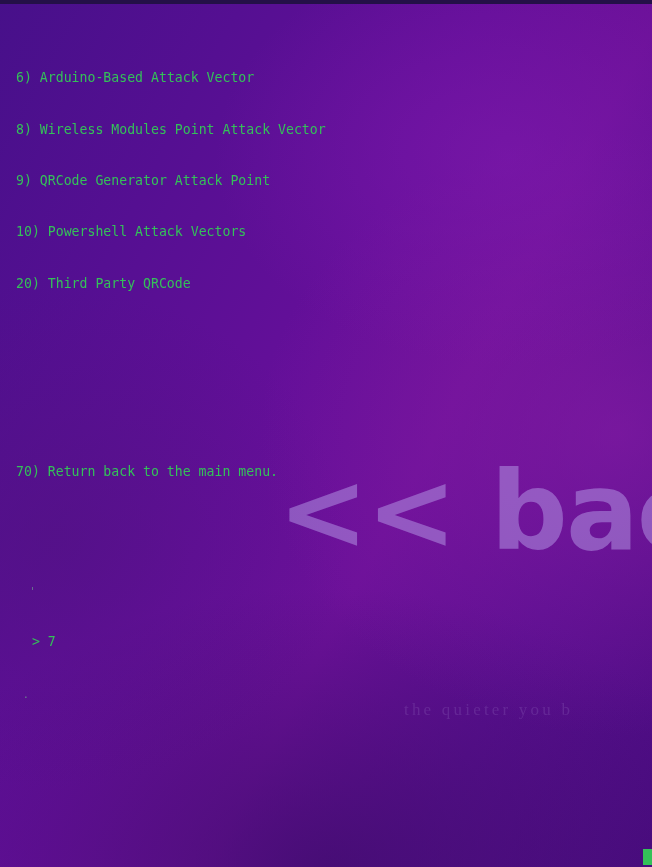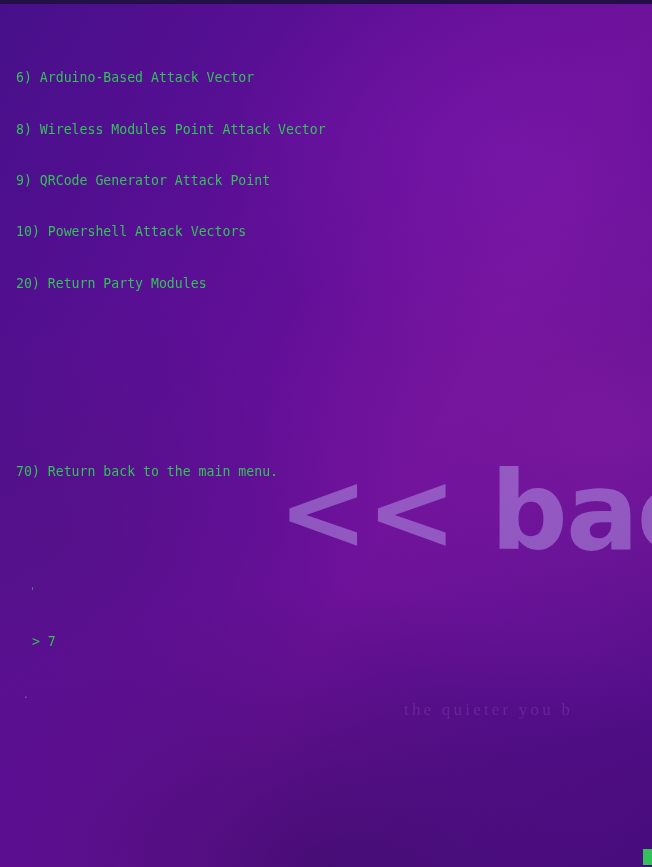--- a/index.html
+++ b/index.html
@@ -90,21 +90,21 @@
   <div class="wm" id="wm-back">&lt;&lt; back</div>
   <div class="wm" id="wm-quote">the quieter you b</div>
 
   <div id="term">
 
     
     <div class="line"><span>6)</span><span> </span><span>Arduino-Based Attack Vector</span></div>
     <div class="line"><span>8)</span><span> </span><span>Wireless Modules Point Attack Vector</span></div>
     <div class="line"><span>9)</span><span> </span><span>QRCode Generator Attack Point</span></div>
     <div class="line"><span>10)</span><span> </span><span>Powershell Attack Vectors</span></div>
-    <div class="line"><span>20)</span><span> </span><span>Return Party Modules</span></div>
+    <div class="line"><span>20)</span><span> </span><span>Third Party QRCode</span></div>
 
     <div class="ln-blank"></div>
     <div class="ln-blank"></div>
 
     <div class="line">70) Return back to the main menu.</div>
 
     <div class="ln-blank"></div>
     <div class="line"><span class="tick">  '</span></div>
     <div class="line">  &gt; 7</div>
     <div class="line"><span class="tick"> .</span></div>

